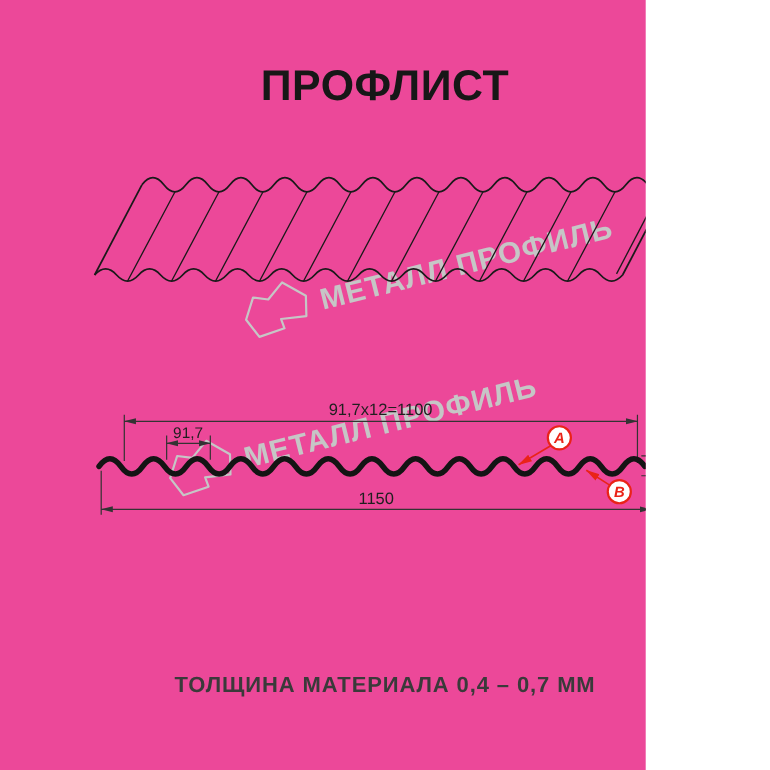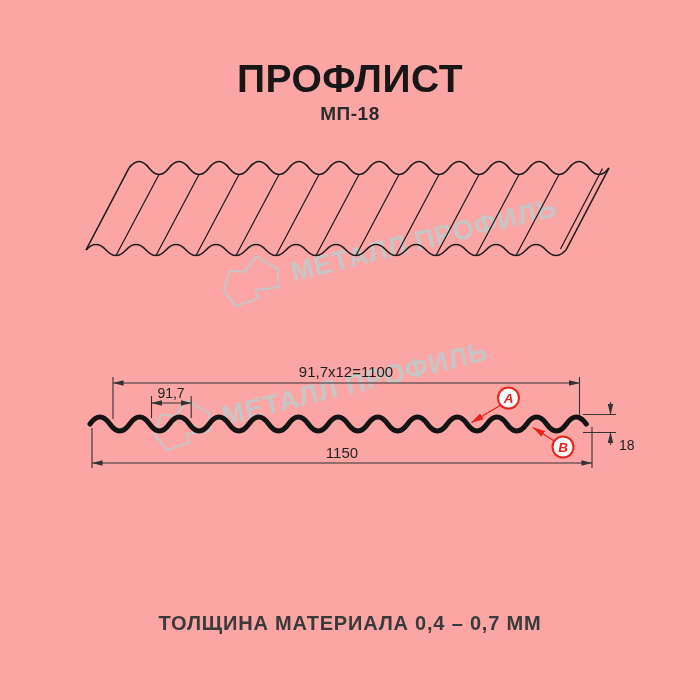--- a/index.html
+++ b/index.html
@@ -1,17 +1,17 @@
 <!DOCTYPE html>
 <html><head>
 <meta charset="utf-8">
 <style>
   html,body{margin:0;padding:0;background:#fff;}
   .page{
-    position:relative;width:700px;height:700px;background:#fca5a5;overflow:hidden;
+    position:relative;width:587px;height:700px;background:#ec4899;overflow:hidden;
     font-family:"Liberation Sans", sans-serif;
   }
   .title{
     position:absolute;top:57px;left:0;width:700px;text-align:center;
     font-size:39px;font-weight:800;letter-spacing:.5px;color:#171717;
   }
   .subtitle{
     position:absolute;top:103px;left:0;width:700px;text-align:center;
     font-size:19px;font-weight:600;letter-spacing:.5px;color:#2b2b2b;
   }
@@ -35,21 +35,20 @@
   .thick-wave{stroke:#141414;stroke-width:5;fill:none;stroke-linecap:round;}
   .red-line{stroke:#ea2318;stroke-width:1.4;fill:none;}
   .red-circle{stroke:#ea2318;stroke-width:2;fill:#ffffff;}
 </style>
 </head>
 <body>
 
 <div class="page">
 
   <div class="title">ПРОФЛИСТ</div>
-  <div class="subtitle">МП-18</div>
 
   <svg class="drawing" width="700" height="700" viewBox="0 0 700 700">
     <defs>
       <marker id="ab" viewBox="0 0 10 7" refX="9.6" refY="3.5" markerWidth="10" markerHeight="7" orient="auto-start-reverse">
         <path d="M0,1 L10,3.5 L0,6 Z" fill="#333"></path>
       </marker>
       <marker id="ar" viewBox="0 0 10 7" refX="9.6" refY="3.5" markerWidth="9" markerHeight="6.3" orient="auto-start-reverse">
         <path d="M0,0.8 L10,3.5 L0,6.2 Z" fill="#ea2318"></path>
       </marker>
     </defs>

